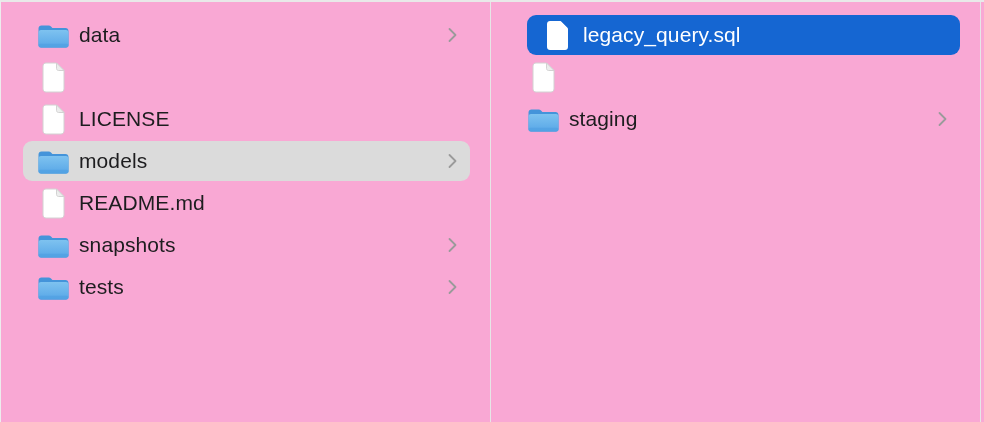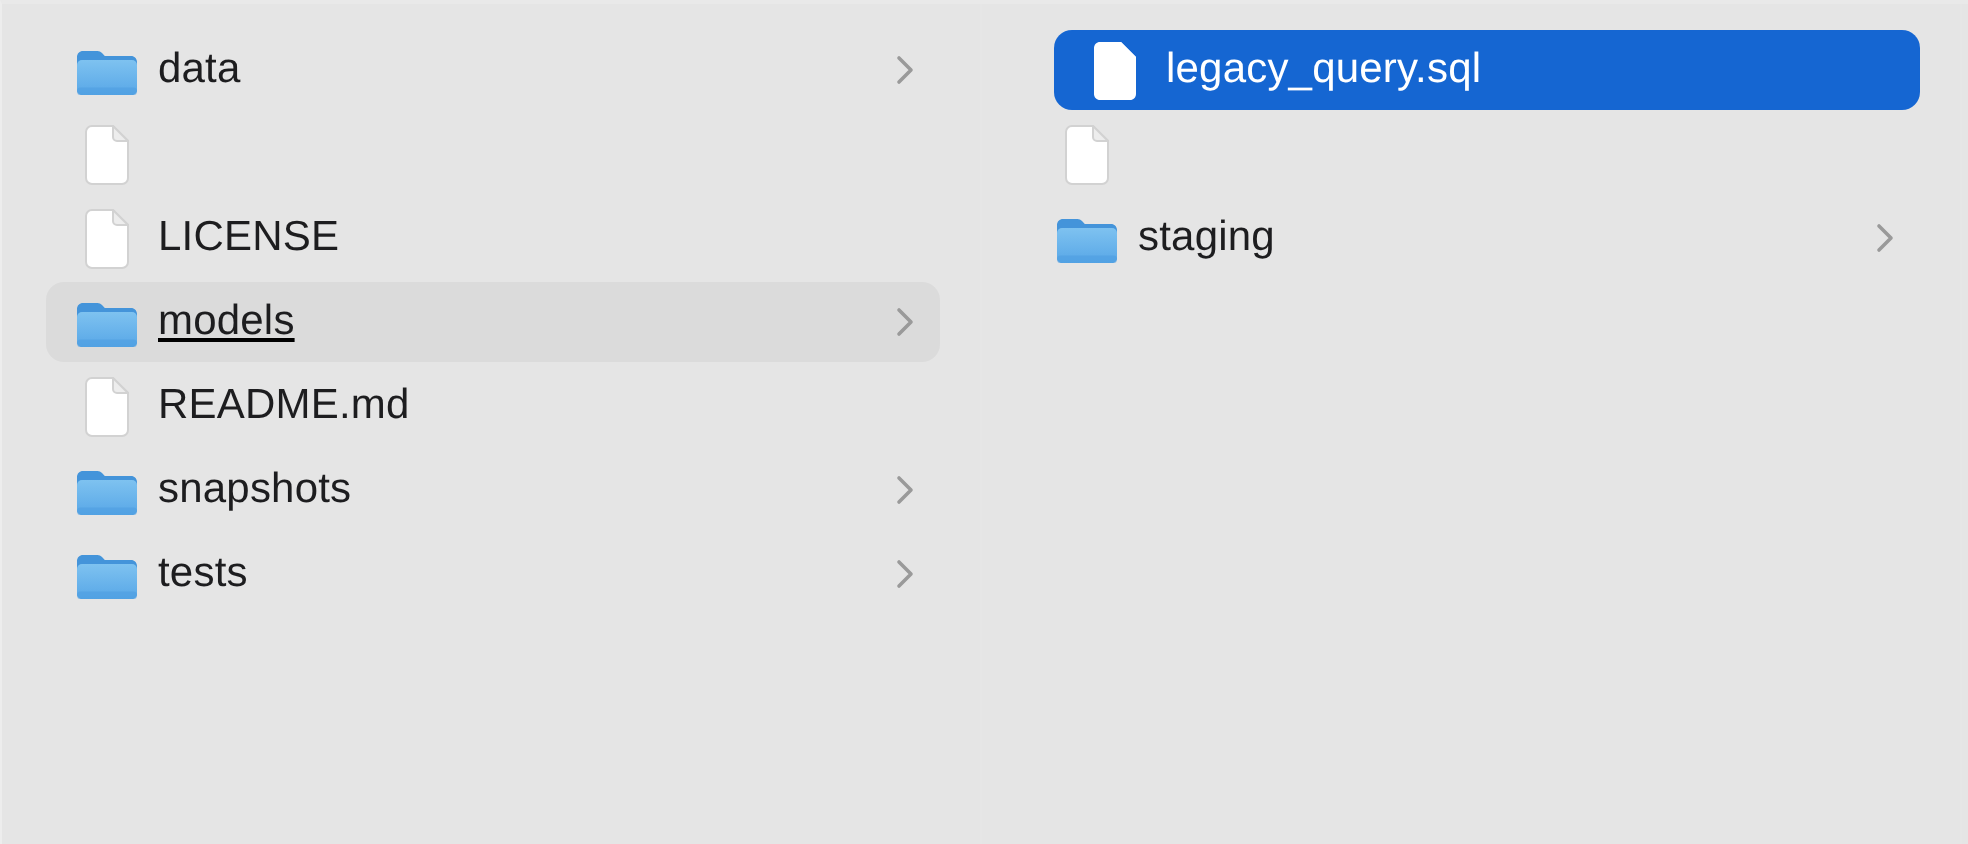--- a/index.html
+++ b/index.html
@@ -1,33 +1,33 @@
 <!DOCTYPE html>
 <html style="--sel-active: #1566d2; --sel-inactive: #dbdbdb; --divider: #e6e6e6; --chevron: #9a9a9a; --text: #1d1d1f; --text-sel: #ffffff;"><head>
 <meta charset="utf-8">
 <style>
   html,body{margin:0;padding:0;background:#ffffff;}
   .window{
     width:984px;height:422px;box-sizing:border-box;
     border-top:2px solid #e9e9e9;border-left:1px solid #ededed;
-    background:#e5e5e5;display:flex;overflow:hidden;
+    background:#f9a8d4;display:flex;overflow:hidden;
     font-family:"Liberation Sans",sans-serif;
     -webkit-font-smoothing:antialiased;
   }
   .column{
     width:490px;height:100%;box-sizing:border-box;
     border-right:1px solid var(--divider,#e6e6e6);
     padding-top:11px;flex:none;
   }
   .row{
     height:40px;margin:2px 20px 2px 22px;border-radius:9px;
     display:flex;align-items:center;padding-left:14px;position:relative;
     cursor:default;
   }
-  .row.selected-inactive{background:var(--sel-inactive,#dbdbdb);text-decoration:underline;}
+  .row.selected-inactive{background:var(--sel-inactive,#dbdbdb);}
   .row.selected-active{background:var(--sel-active,#1566d2);margin-left:36px;}
   .icon-slot{width:33px;flex:none;display:flex;justify-content:center;align-items:center;margin-right:9px;}
   .label{font-size:21px;color:var(--text,#1d1d1f);white-space:nowrap;letter-spacing:.1px;}
   .row.selected-active .label{color:var(--text-sel,#ffffff);}
   .chev{position:absolute;right:13px;top:50%;transform:translateY(-50%);display:flex;color:var(--chevron,#9a9a9a);}
   .row.selected-active .file-svg .page{stroke:none;}
   .row.selected-active .file-svg .fold{stroke:none;fill:#ffffff;}
 </style>
 </head>
 <body>

